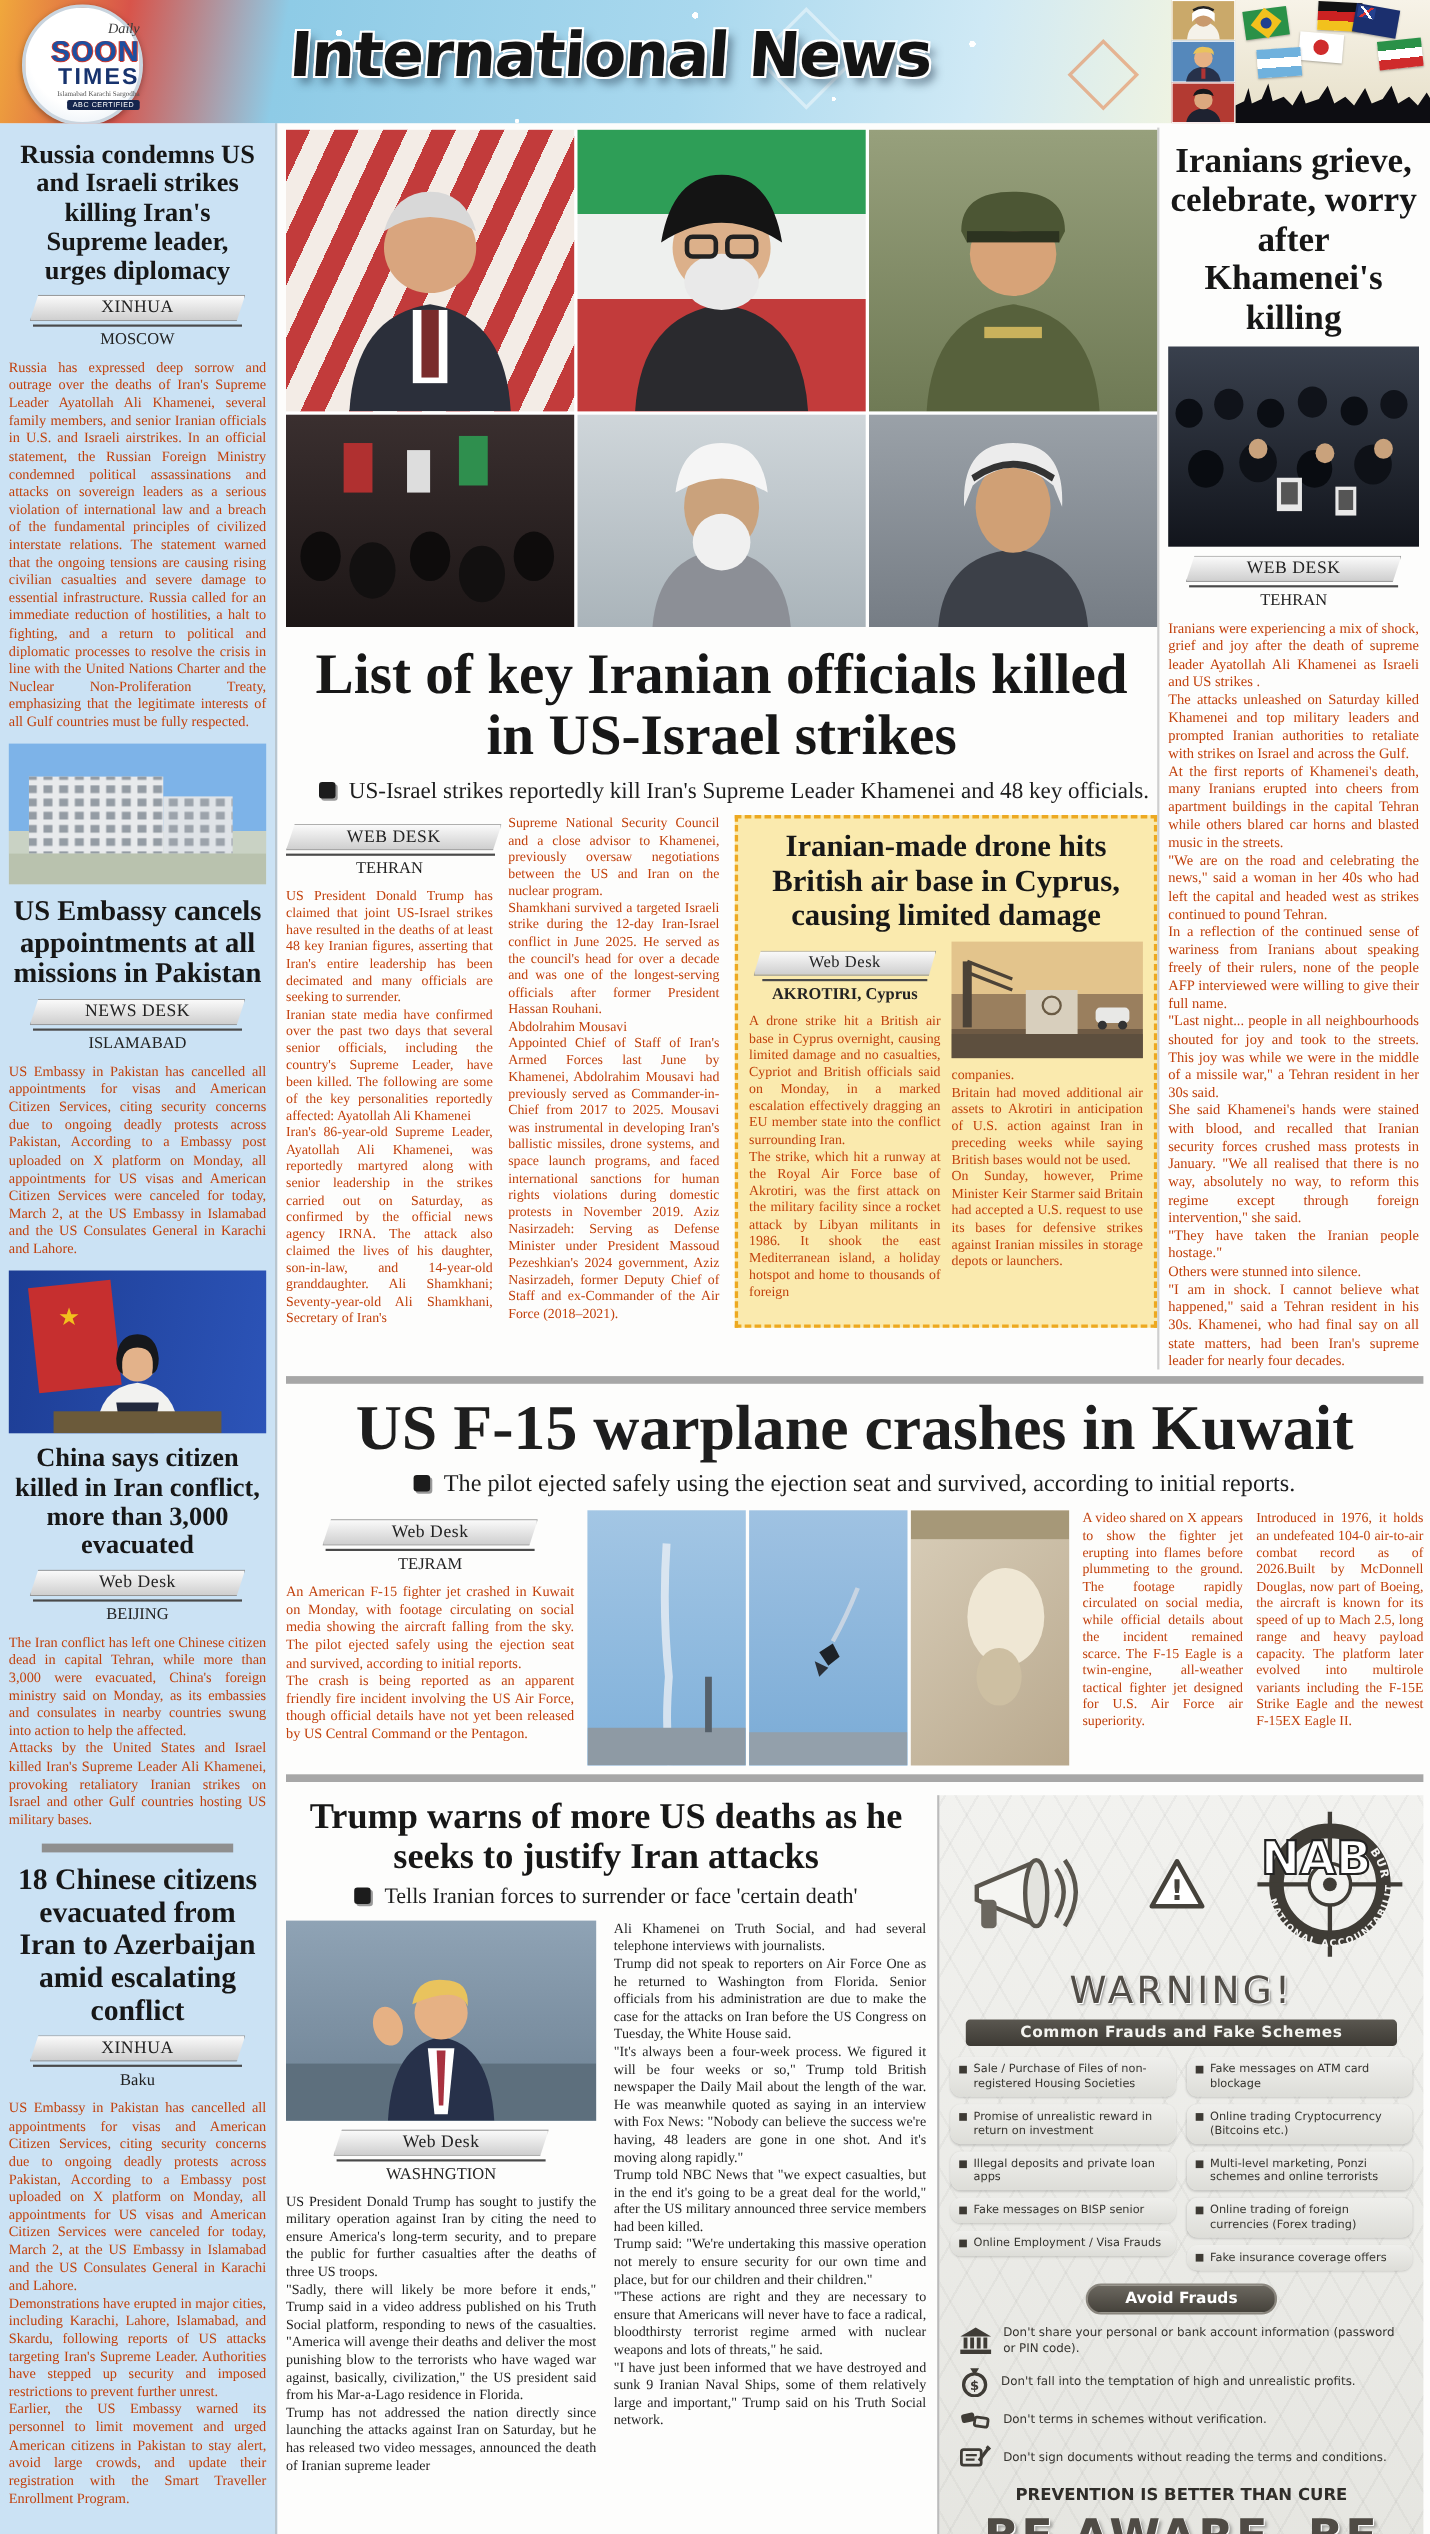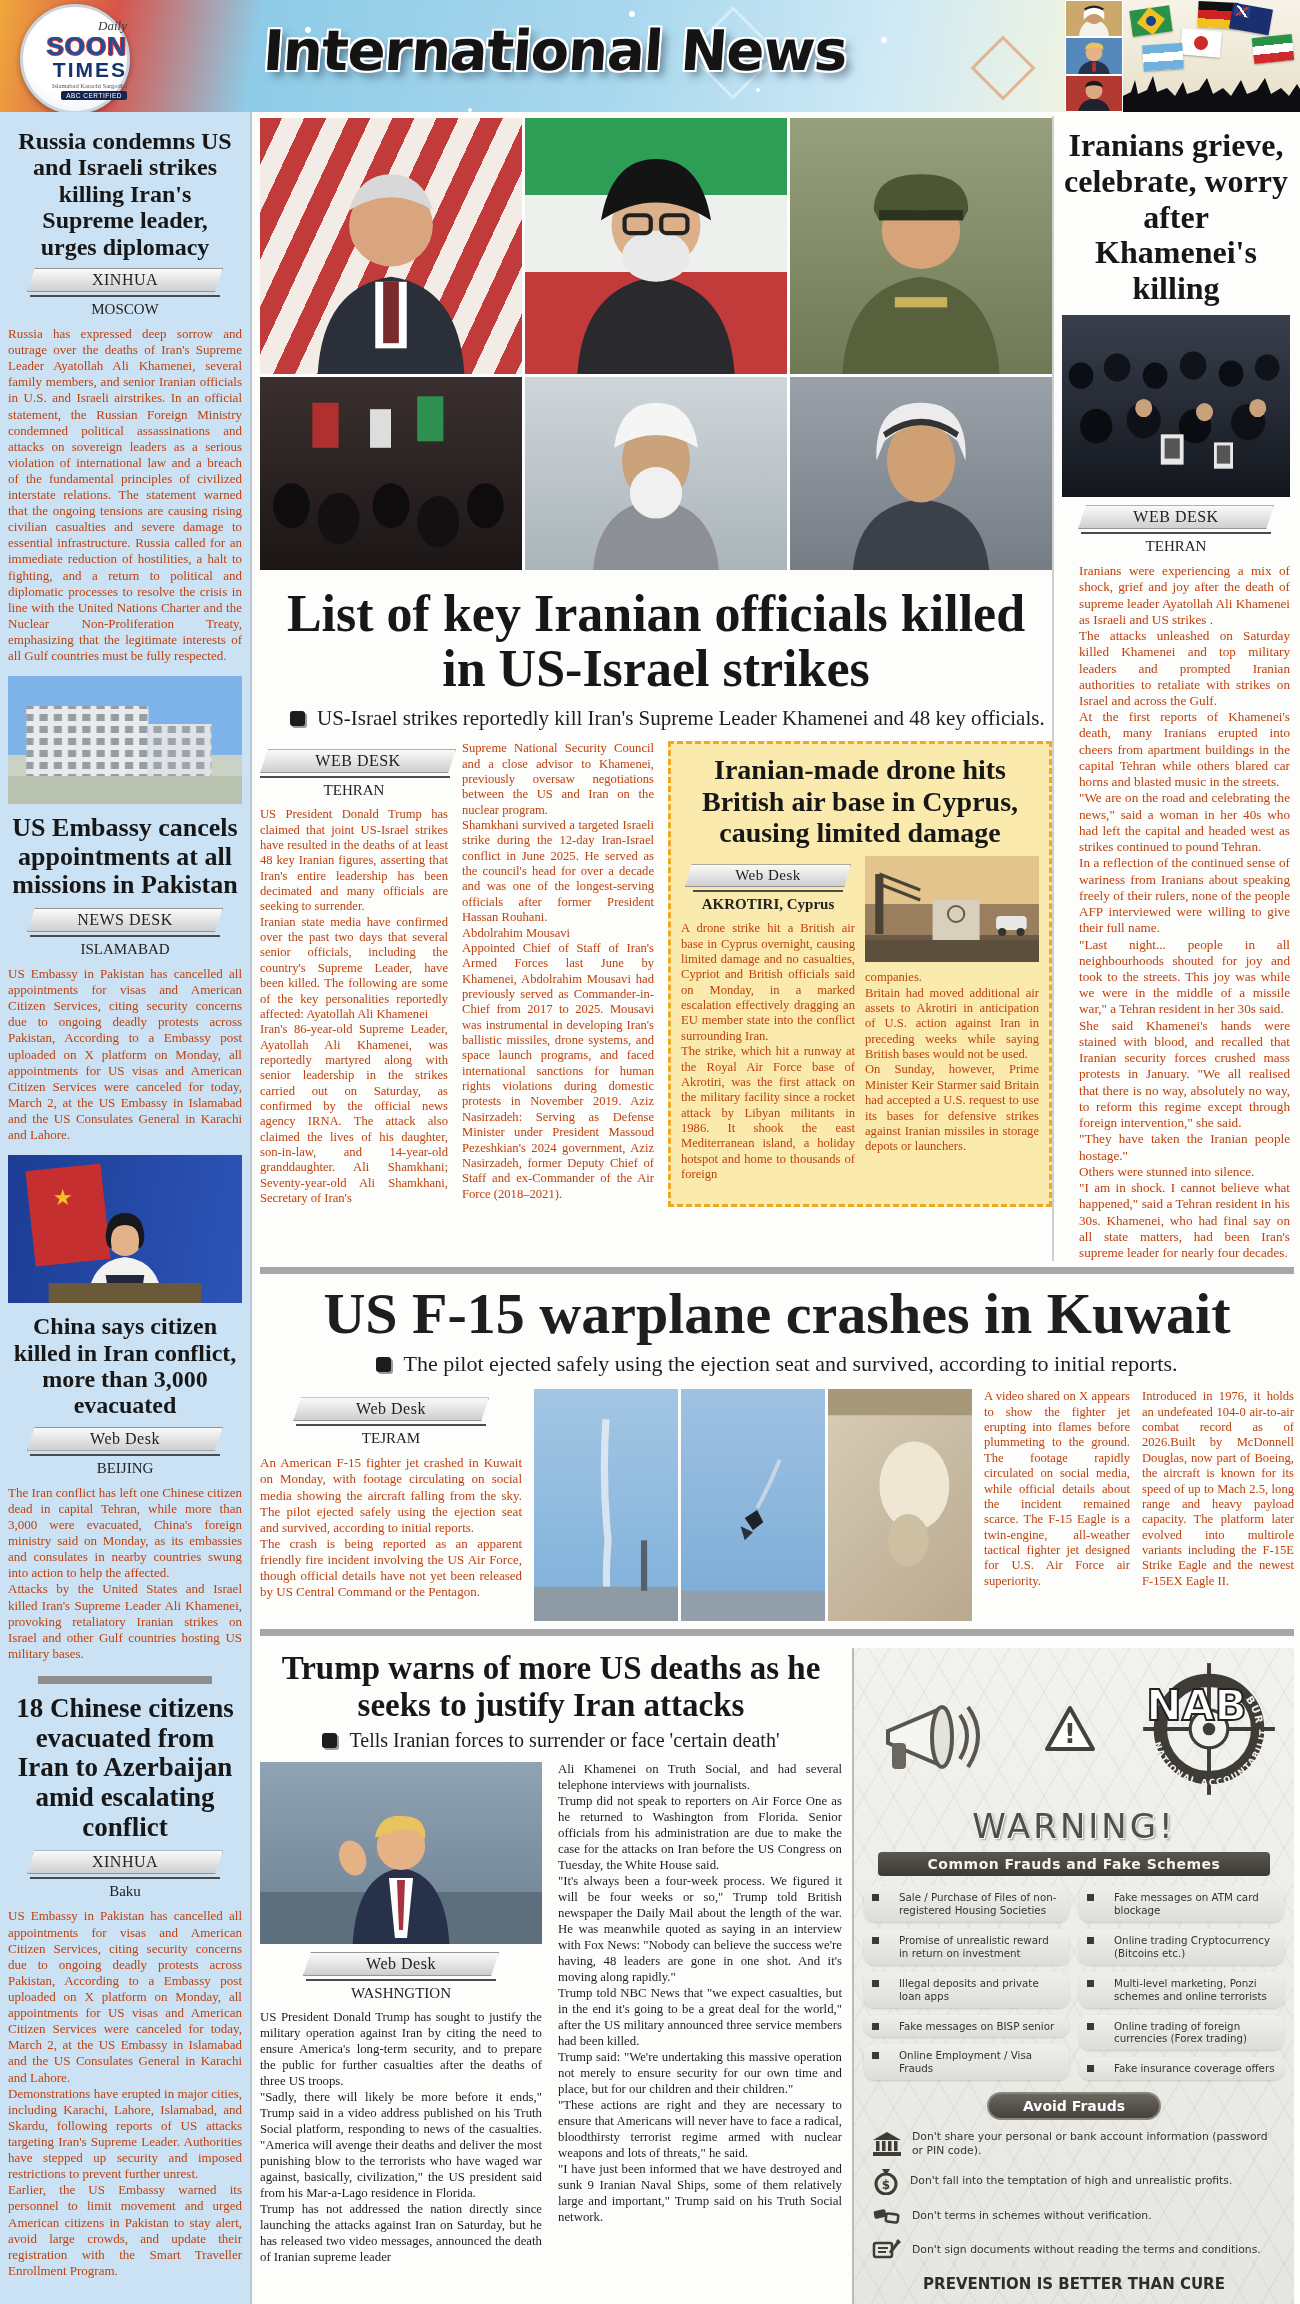--- a/index.html
+++ b/index.html
@@ -79,21 +79,21 @@
   .ybox{flex:1;border:3px dashed #eda921;background:#faeaae;padding:8px 10px;box-sizing:border-box;}
   .ybox .hl{font-size:28px;line-height:1.12;margin:2px 0 8px;}
   .ybox-row{display:flex;gap:10px;}
   .ycol{flex:1;min-width:0;}
   .ybox .src-box{min-width:120px;font-size:15px;}
   .ybox .src-rule{width:150px;}
   .ycol .ph{width:100%;height:106px;margin-bottom:8px;}
   
   .grieve-hl{font-size:32px;line-height:1.12;margin:8px 0;}
   .grieve-photo{width:100%;height:182px;margin:4px 0 6px;}
-  .grieve-body{font-size:13.2px;line-height:1.23;margin-left:17px;}
+  .grieve-body{font-size:13.2px;line-height:1.23;}
   
   .kw-hl{font-size:58px;line-height:1.02;font-weight:600;text-align:center;margin:10px 0 8px;}
   .kw-sub{text-align:center;font-size:22px;margin:0 0 12px;}
   .kw-row{display:flex;gap:12px;margin-bottom:8px;}
   .kw-c1{width:262px;}
   .kw-photos{width:438px;display:flex;gap:3px;}
   .kw-photos .ph{flex:1;height:232px;}
   .kw-c2{width:146px;}
   .kw-c3{flex:1;}
   
@@ -110,21 +110,21 @@
   .nab{flex:1;border-left:2px solid #bbb;margin-top:6px;font-family:"DejaVu Sans",sans-serif;color:#35332e;
     background:repeating-linear-gradient(60deg,rgba(0,0,0,.03) 0 2px,transparent 2px 26px),
     repeating-linear-gradient(-60deg,rgba(0,0,0,.035) 0 2px,transparent 2px 26px),linear-gradient(#f2f2ef,#e4e4df);
     padding:6px 10px 10px;box-sizing:border-box;text-align:center;}
   .nab-top{display:flex;align-items:center;justify-content:space-between;height:150px;padding:0 6px;}
   .nab-warning{font-size:34px;font-weight:400;letter-spacing:3px;color:#514d47;text-shadow:1px 1px 0 #fff,2px 2px 2px rgba(0,0,0,.35);margin:2px 0 6px;}
   .nab-bar{background:linear-gradient(#5a5750,#3d3a34);color:#f4f4f0;font-size:14px;font-weight:bold;
     border-radius:4px;padding:4px 10px;margin:0 14px 10px;letter-spacing:.5px;}
   .fraud-grid{display:flex;gap:10px;text-align:left;}
   .fcol{flex:1;display:flex;flex-direction:column;gap:7px;}
-  .fitem{background:linear-gradient(#efefec,#ddddd8);border-radius:10px;padding:5px 8px;display:flex;gap:20px;
+  .fitem{background:linear-gradient(#efefec,#ddddd8);border-radius:10px;padding:5px 8px;display:flex;gap:6px;
     font-size:10.3px;line-height:1.25;box-shadow:0 1px 2px rgba(0,0,0,.15);}
   .fsq{width:7px;height:7px;background:#3d3a34;margin-top:3px;flex:none;}
   .avoid-pill{display:inline-block;background:linear-gradient(#6b675f,#45423b);color:#fff;font-weight:bold;font-size:14px;
     border:2px solid #8a867e;border-radius:16px;padding:4px 34px;margin:12px 0 10px;}
   .dont-list{text-align:left;display:flex;flex-direction:column;gap:9px;margin:0 8px;}
   .dont{display:flex;align-items:center;gap:10px;font-size:10.8px;font-weight:500;line-height:1.3;}
   .dont svg{flex:none;}
   .prevention{font-size:15px;font-weight:bold;margin:12px 0 4px;color:#2f2d29;}
   .slogan{font-size:42px;font-weight:900;letter-spacing:2px;color:#4f4b45;text-shadow:1px 1px 0 #fff,3px 3px 3px rgba(0,0,0,.3);margin-top:4px;}
   .ring-text{fill:#f4f4f2;font-family:"DejaVu Sans",sans-serif;font-size:13px;font-weight:bold;letter-spacing:2px;}

